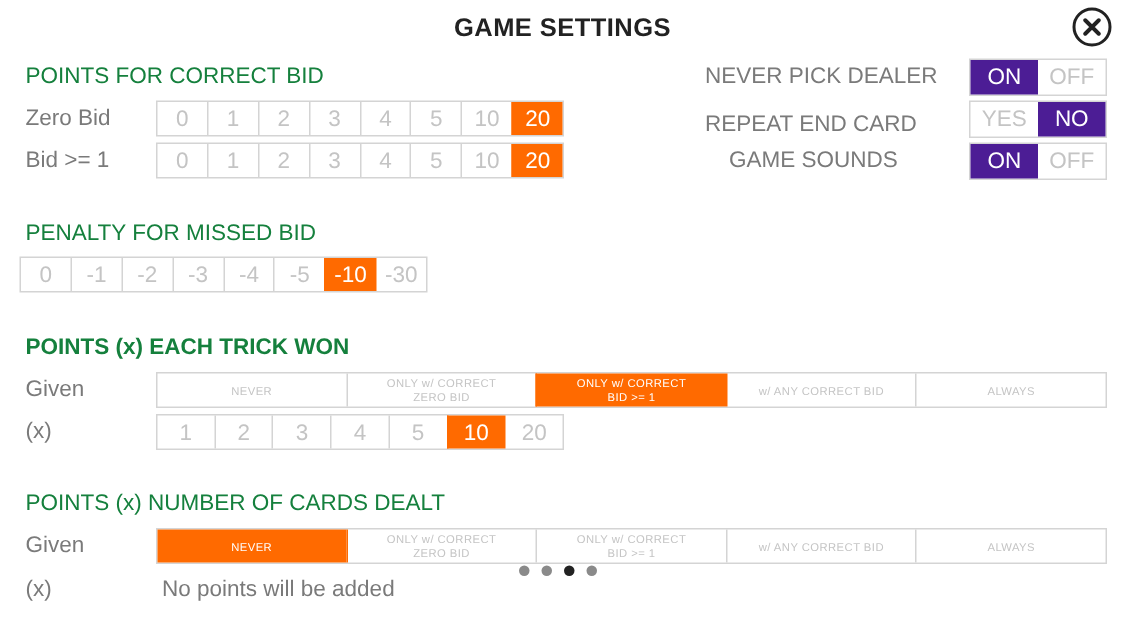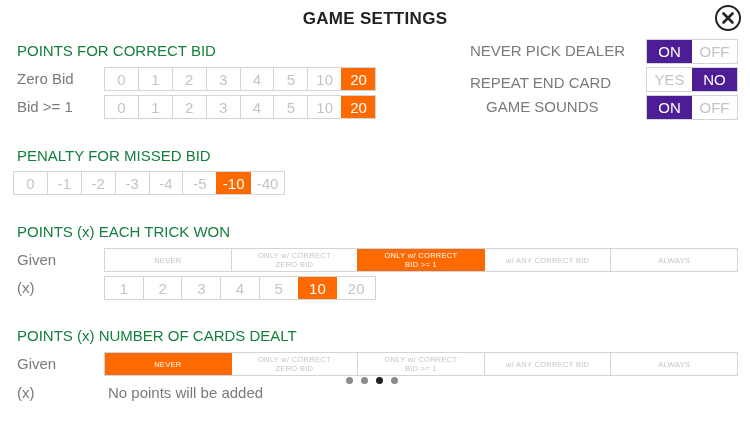--- a/index.html
+++ b/index.html
@@ -77,24 +77,24 @@
 
 <div class="abs sec" style="left:17px;top:147px;">PENALTY FOR MISSED BID</div>
 <div class="abs seg" style="left:13px;top:171px;width:272px;height:24px;">
     <div class="c">0</div>
     <div class="c">-1</div>
     <div class="c">-2</div>
     <div class="c">-3</div>
     <div class="c">-4</div>
     <div class="c">-5</div>
     <div class="c on">-10</div>
-    <div class="c">-40</div>
+    <div class="c">-30</div>
   </div>
 
-<div class="abs sec" style="left:17px;top:223px;">POINTS (x) EACH TRICK WON</div>
+<div class="abs sec" style="left:17px;top:223px;font-weight:bold;">POINTS (x) EACH TRICK WON</div>
 <div class="abs lbl" style="left:17px;top:251px;">Given</div>
 <div class="abs seg small" style="left:104px;top:248px;width:634px;height:24px;">
     <div class="c">NEVER</div>
     <div class="c" style="flex-direction: column;">ONLY w/ CORRECT<br>ZERO BID</div>
     <div class="c on" style="flex-direction: column;">ONLY w/ CORRECT<br>BID &gt;= 1</div>
     <div class="c">w/ ANY CORRECT BID</div>
     <div class="c">ALWAYS</div>
   </div>
 <div class="abs lbl" style="left:17px;top:279px;">(x)</div>
 <div class="abs seg" style="left:104px;top:276px;width:272px;height:24px;">

